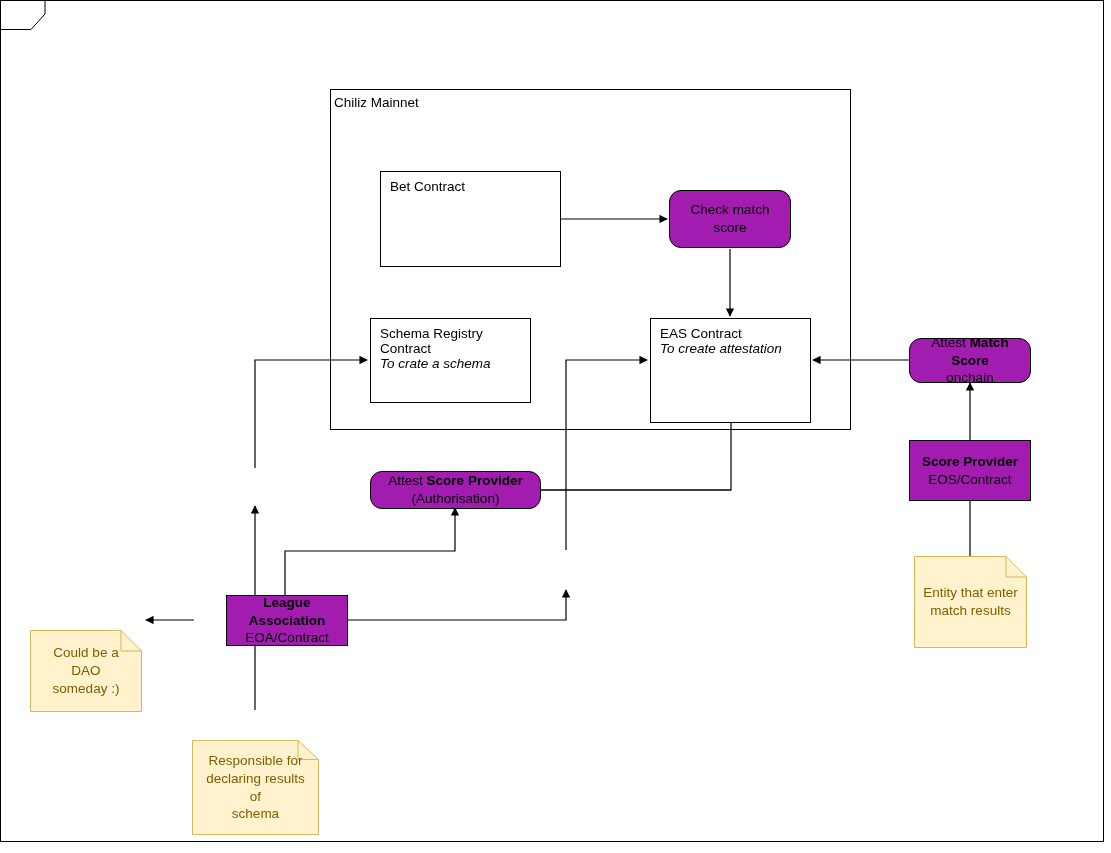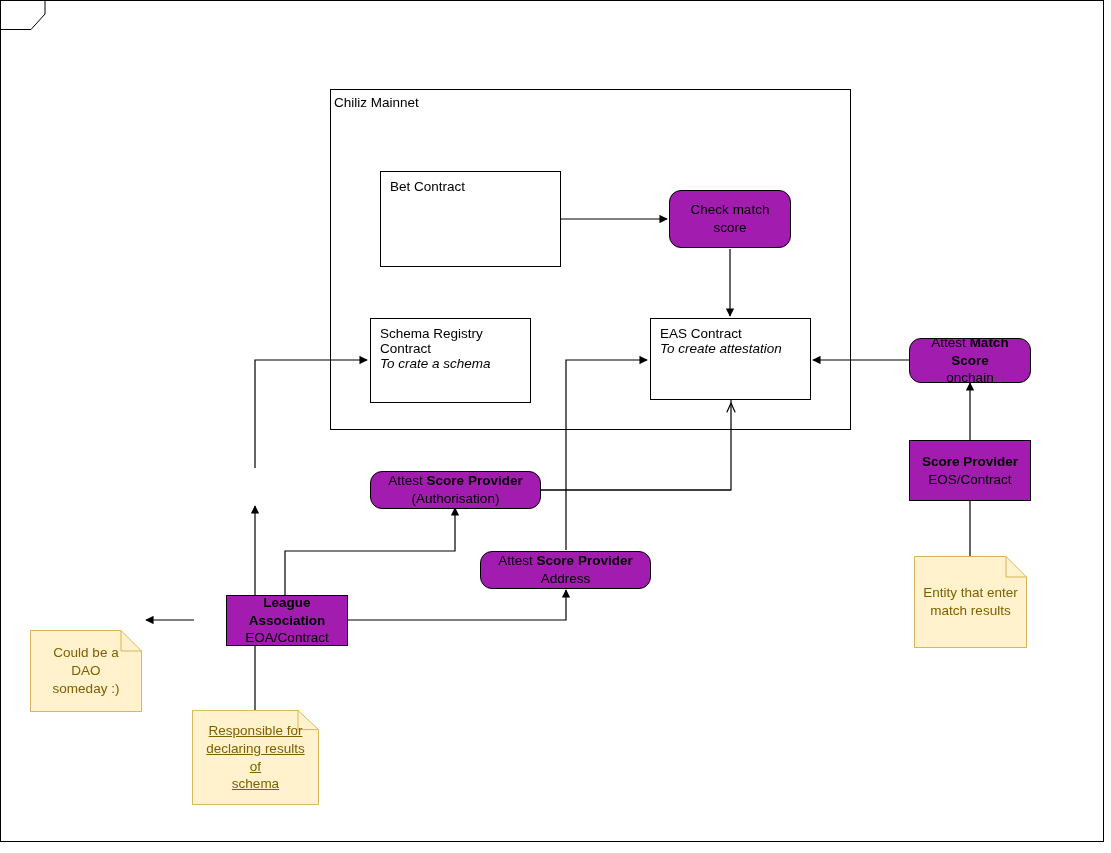--- a/index.html
+++ b/index.html
@@ -178,21 +178,21 @@
 
   <div class="node rounded" style="left:669px; top:190px; width:122px; height:58px;">
     <span>Check match score</span>
   </div>
 
   <div class="contract" style="left:370px; top:318px; width:161px; height:85px;">
     <span class="title">Schema Registry Contract</span>
     <span class="sub">To crate a schema</span>
   </div>
 
-  <div class="contract" style="left:650px; top:318px; width:161px; height:82px;">
+  <div class="contract" style="left:650px; top:318px; width:161px; height:105px;">
     <span class="title">EAS Contract</span>
     <span class="sub">To create attestation</span>
   </div>
 
   <div class="node rounded" style="left:909px; top:338px; width:122px; height:45px;">
     <span>
       <span>Attest </span><span class="b">Match Score</span>
       <span class="line2">onchain</span>
     </span>
   </div>
@@ -205,43 +205,40 @@
   </div>
 
 
   <div class="node rounded" style="left:370px; top:471px; width:171px; height:38px;">
     <span>
       <span>Attest </span><span class="b">Score Provider</span>
       <span class="line2">(Authorisation)</span>
     </span>
   </div>
 
-  <div class="node rounded" style="left:480px; top:551px; width:171px; height:38px;">
-    <span><span>Attest </span><span class="b">Score Provider</span><span> Address</span></span>
-  </div>
 
   <div class="node" style="left:194px; top:595px; width:122px; height:51px;margin-left:32px;">
     <span>
       <span class="b">League Association</span>
       <span class="line2">EOA/Contract</span>
     </span>
   </div>
 
   <div class="note" style="left:30px; top:606px; width:112px; height:82px;margin-top:24px;">
     <svg class="note-svg" viewBox="0 0 112 82" preserveAspectRatio="none">
       <path d="M0.5,0.5 L91,0.5 L111.5,21 L111.5,81.5 L0.5,81.5 Z" fill="#fff2cc" stroke="#d6b656" stroke-width="1"></path>
       <path d="M91,0.5 L91,21 L111.5,21" fill="none" stroke="#d6b656" stroke-width="1"></path>
     </svg>
     <span class="note-text">
       <span>Could be a DAO</span><br>
       <span>someday :)</span>
     </span>
   </div>
 
-  <div class="note" style="left:192px; top:710px; width:127px; height:95px;text-decoration:underline;">
+  <div class="note" style="left:192px; top:740px; width:127px; height:95px;">
     <svg class="note-svg" viewBox="0 0 127 102" preserveAspectRatio="none">
       <path d="M0.5,0.5 L106,0.5 L126.5,21 L126.5,101.5 L0.5,101.5 Z" fill="#fff2cc" stroke="#d6b656" stroke-width="1"></path>
       <path d="M106,0.5 L106,21 L126.5,21" fill="none" stroke="#d6b656" stroke-width="1"></path>
     </svg>
     <span class="note-text">
       <span>Responsible for</span><br>
       <span>declaring results of</span><br>
       <span>schema</span>
     </span>
   </div>

